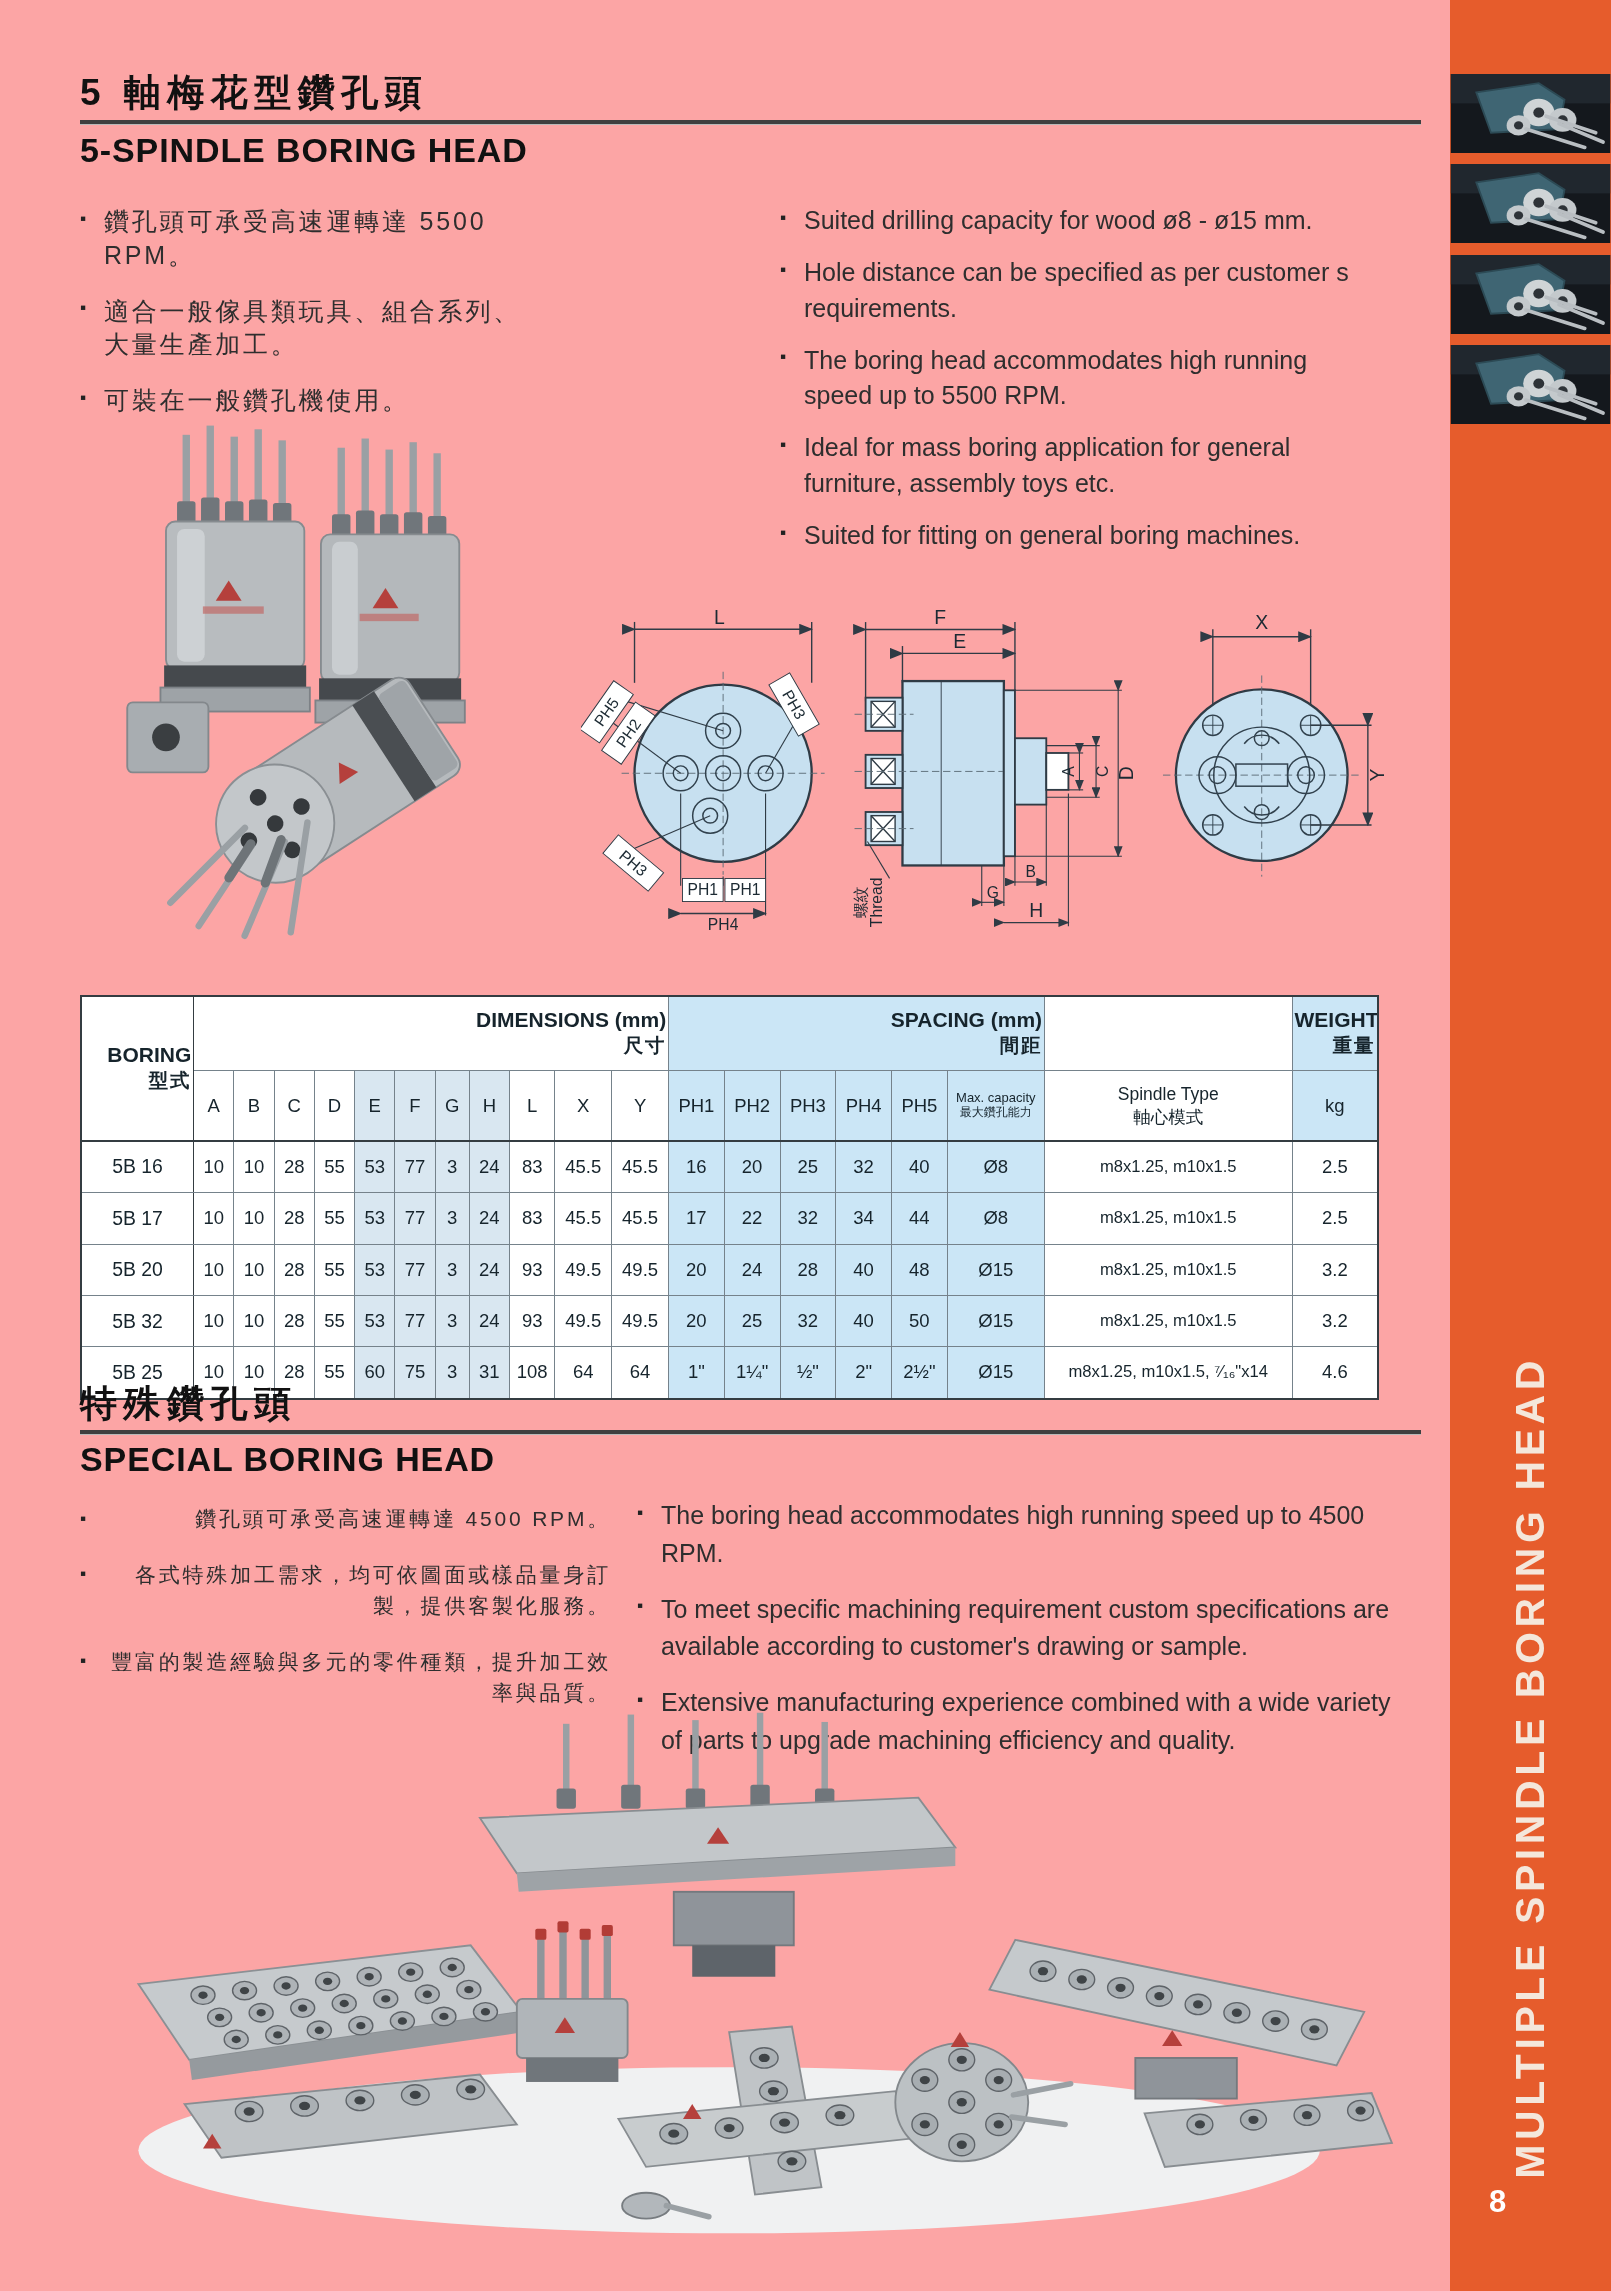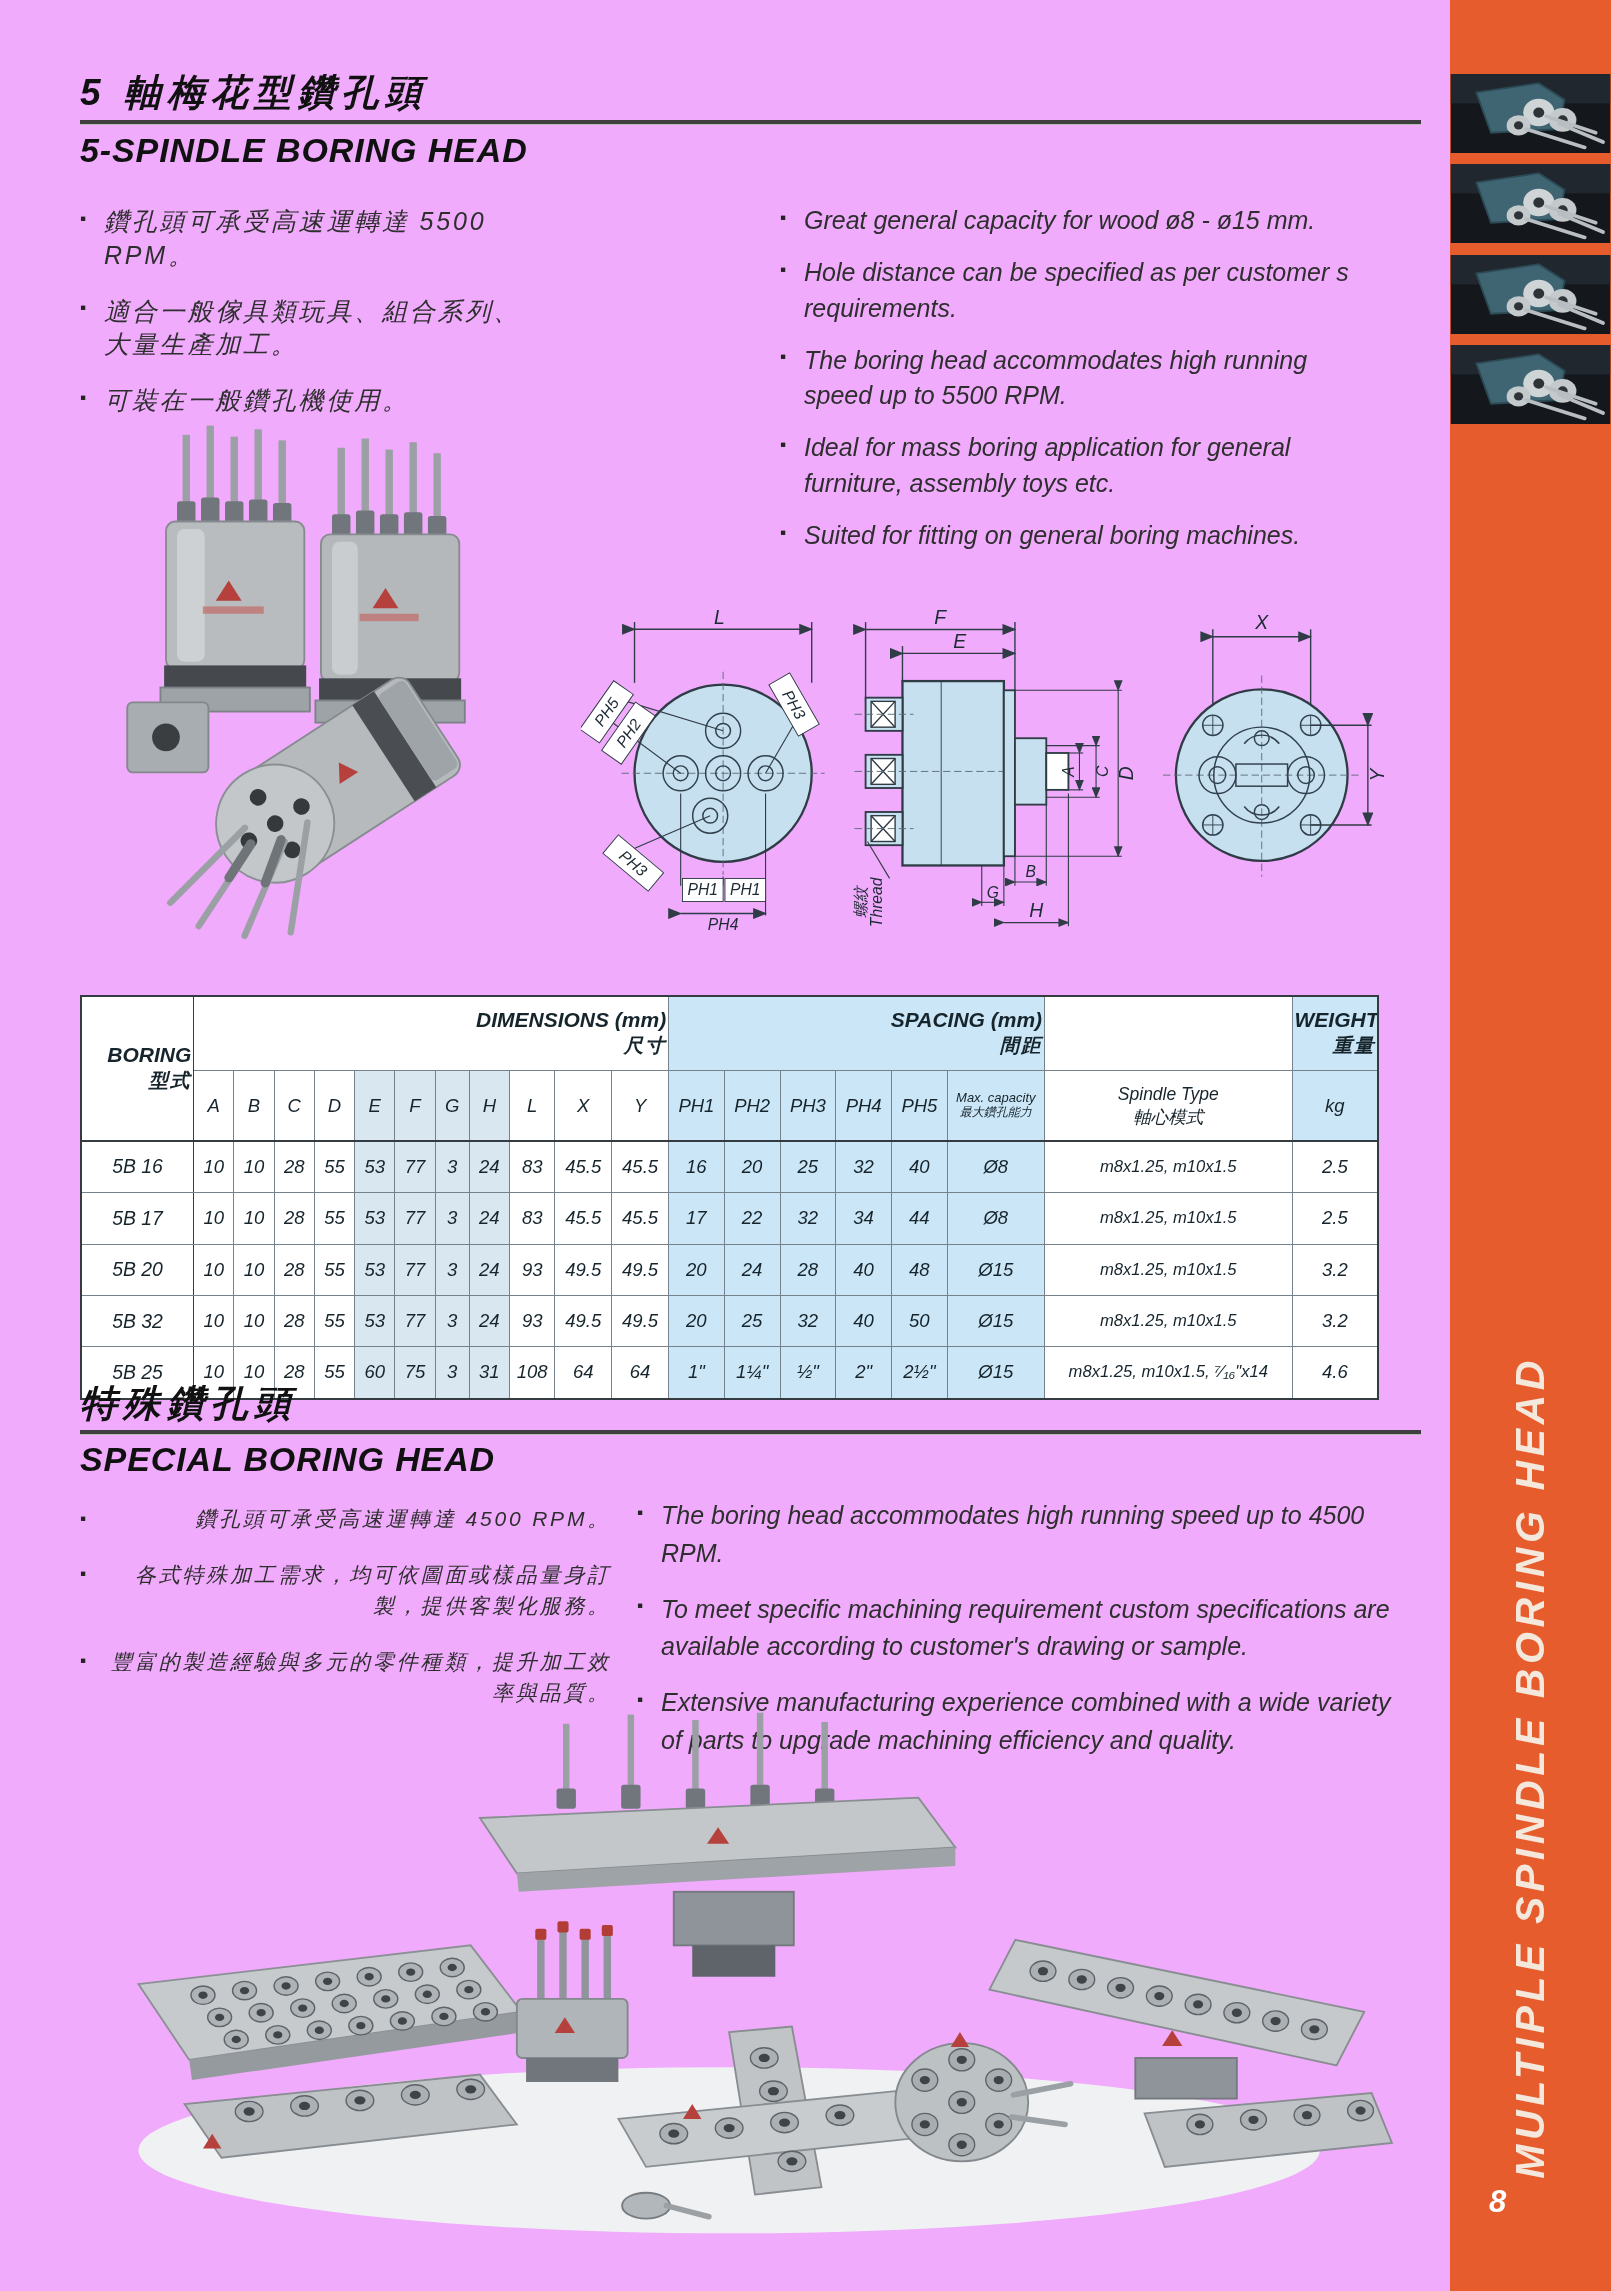--- a/index.html
+++ b/index.html
@@ -1,18 +1,18 @@
 <!DOCTYPE html>
 <html style="font-size:14.8px"><head>
 <meta charset="utf-8">
 <style>
   html,body{margin:0;padding:0;background:#9a9a9a;}
   .page{
-    position:relative;width:1611px;height:2292px;background:#f0abfc;
-    font-family:"Liberation Sans", sans-serif;color:#1c1c1c;overflow:hidden;margin:0 auto;font-style:italic;
+    position:relative;width:1611px;height:2292px;background:#fca5a5;
+    font-family:"Liberation Sans", sans-serif;color:#1c1c1c;overflow:hidden;margin:0 auto;
   }
   
   .sidebar{position:absolute;top:0;right:0;width:161px;height:2292px;background:#E65C2C;}
   .thumb{position:absolute;left:0;width:161px;height:79px;overflow:hidden;}
   .vt-wrap{position:absolute;left:0;right:0;bottom:113px;display:flex;justify-content:center;}
   .vt{
     writing-mode:vertical-rl;transform:rotate(180deg);
     font-size:41px;font-weight:800;letter-spacing:4.6px;color:#F4E7DB;white-space:nowrap;
   }
   .pagenum{position:absolute;left:39px;bottom:72px;color:#ffffff;font-size:31px;font-weight:bold;}
@@ -69,21 +69,21 @@
     <div class="rule" style="top:120px;"></div>
     <div class="sec-title-en" style="top:131px;">5-SPINDLE BORING HEAD</div>
 
     <div class="blist zh1" style="left:80px;top:205px;width:443px;">
       <div class="bullet">鑽孔頭可承受高速運轉達 5500 RPM。</div>
       <div class="bullet">適合一般傢具類玩具、組合系列、大量生產加工。</div>
       <div class="bullet">可裝在一般鑽孔機使用。</div>
     </div>
 
     <div class="blist en1" style="left:780px;top:203px;width:600px;">
-      <div class="bullet">Great general capacity for wood ø8 - ø15 mm.</div>
+      <div class="bullet">Suited drilling capacity for wood ø8 - ø15 mm.</div>
       <div class="bullet">Hole distance can be specified as per customer s requirements.</div>
       <div class="bullet">The boring head accommodates high running speed up to 5500 RPM.</div>
       <div class="bullet">Ideal for mass boring application for general furniture, assembly toys etc.</div>
       <div class="bullet">Suited for fitting on general boring machines.</div>
     </div>
 
     <div class="photo1">
       <svg width="480" height="570" viewBox="0 0 520 618">
 
         <g>

